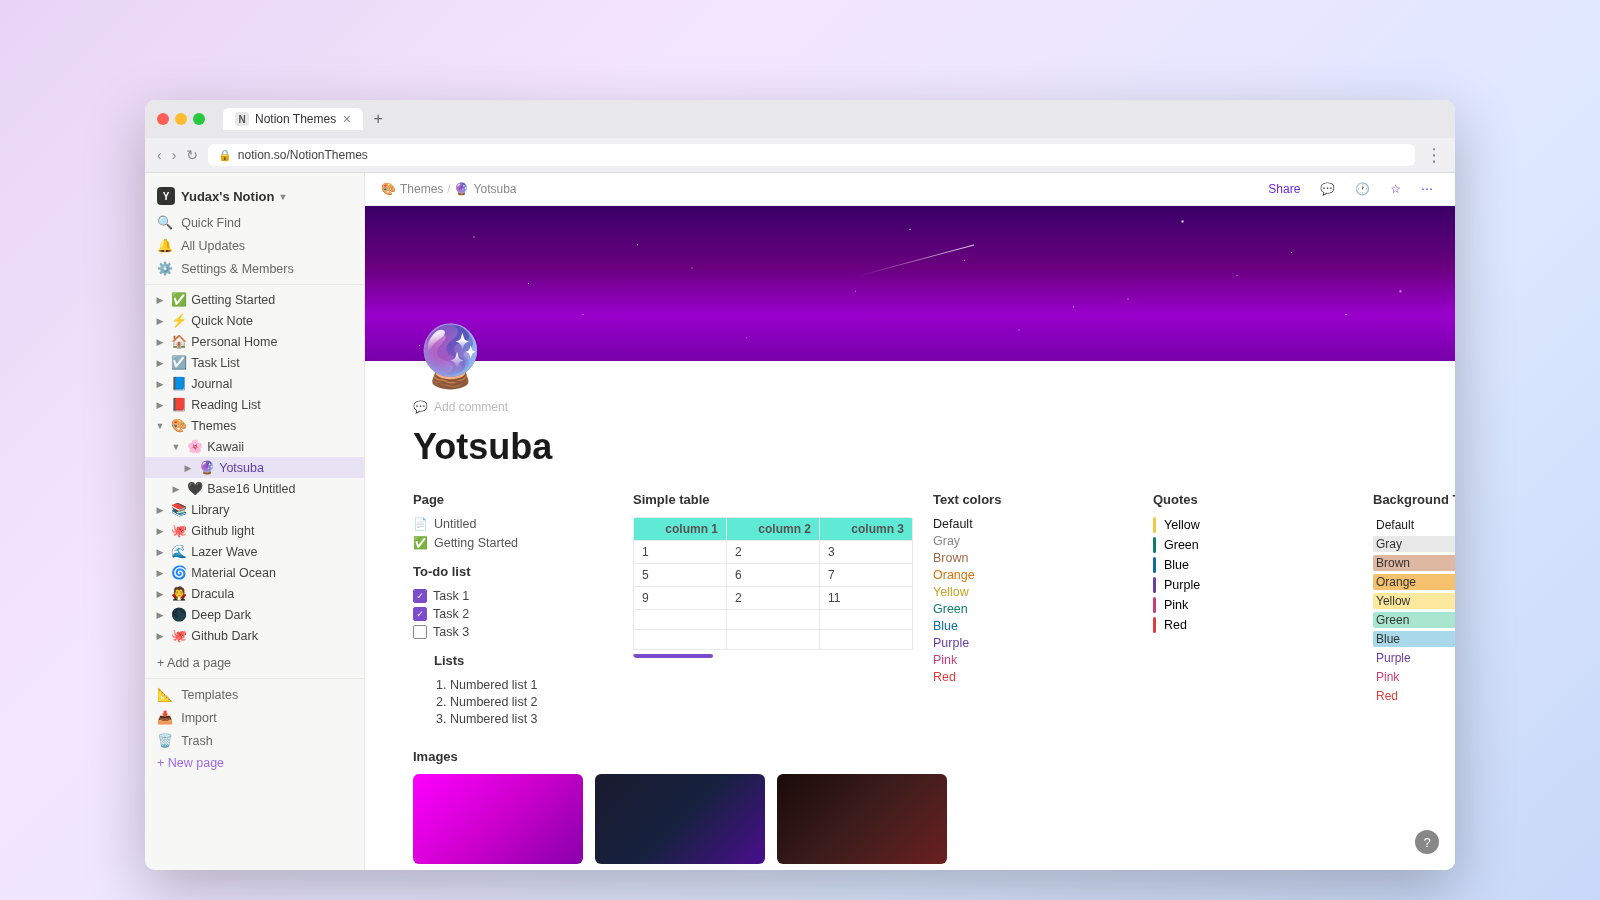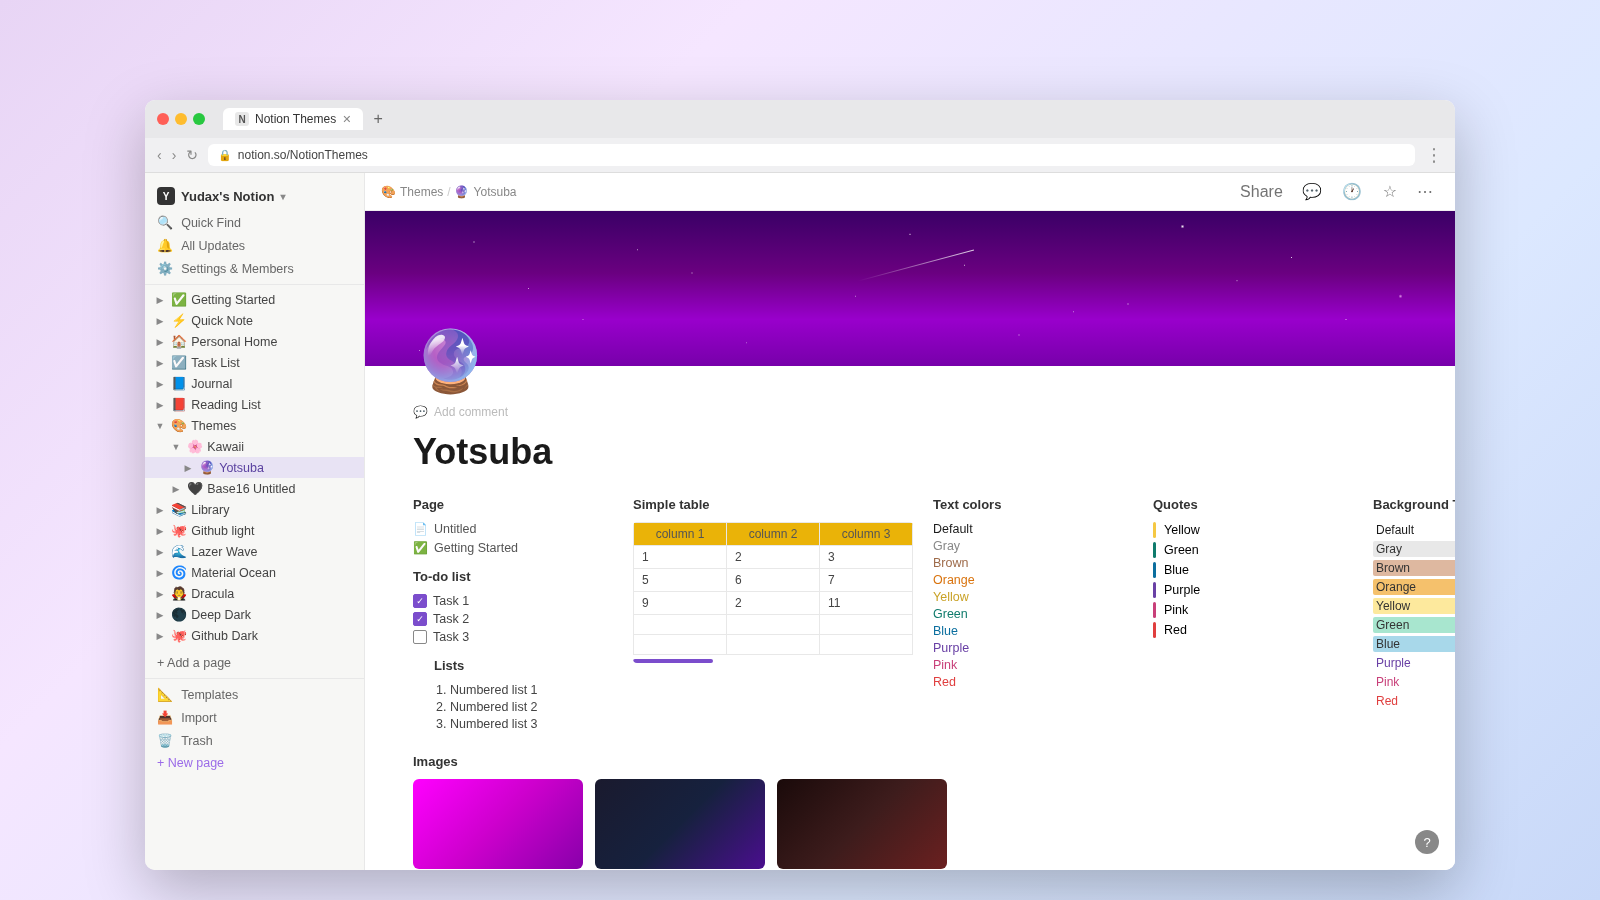--- a/index.html
+++ b/index.html
@@ -248,22 +248,22 @@
       cursor: pointer;
     }
 
     .topbar-actions {
       display: flex;
       align-items: center;
       gap: 8px;
     }
 
     .topbar-btn {
-      color: #737373;
-      font-size: 16px;
+      color: #6d28d9;
+      font-size: 12px;
       cursor: pointer;
       padding: 3px 6px;
       border-radius: 4px;
     }
 
     
     .page-scroll {
       flex: 1;
       overflow-y: auto;
       background: white;
@@ -378,25 +378,25 @@
       border-radius: 4px;
     }
 
     .simple-table {
       border-collapse: collapse;
       font-size: 12px;
       width: 100%;
     }
 
     .simple-table th {
-      background: #eab308;
+      background: #5eead4;
       padding: 4px 8px;
-      text-align: center;
+      text-align: right;
       border: 1px solid #e8e8e8;
-      font-weight: 400;
+      font-weight: 700;
       color: #555;
     }
 
     .simple-table td {
       padding: 4px 8px;
       border: 1px solid #e8e8e8;
       color: #444;
     }
 
     .table-scroll-bar {

